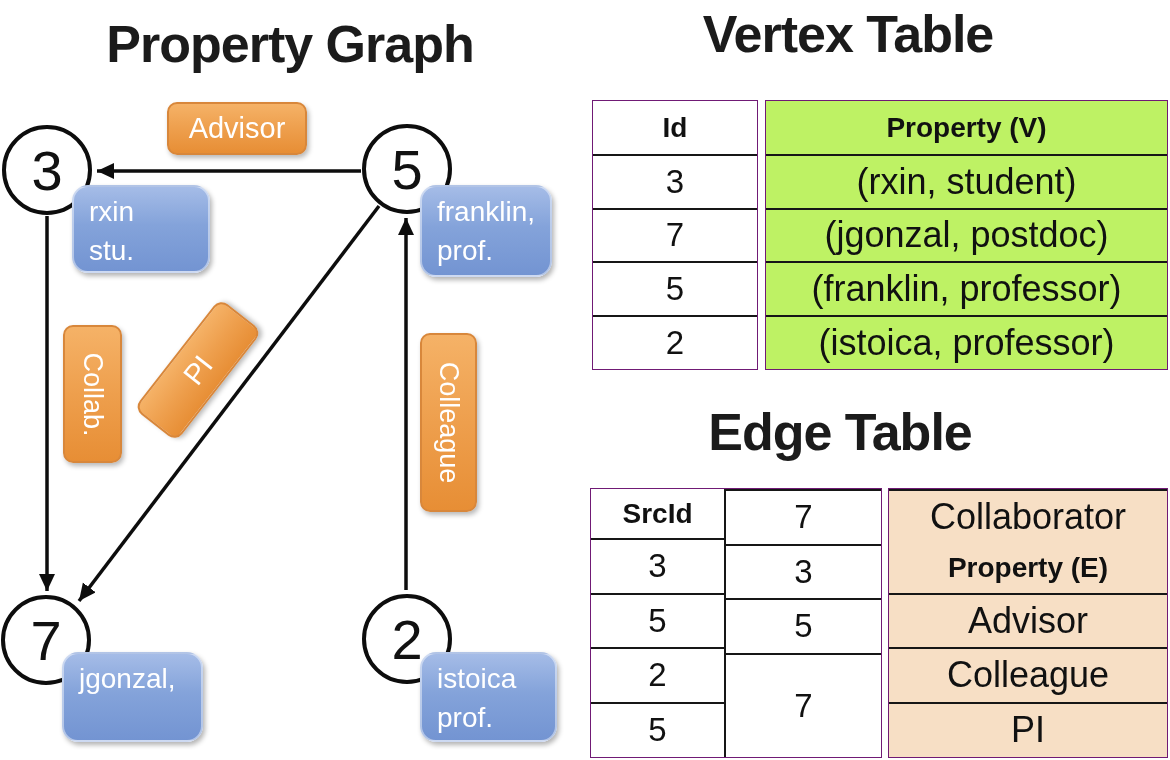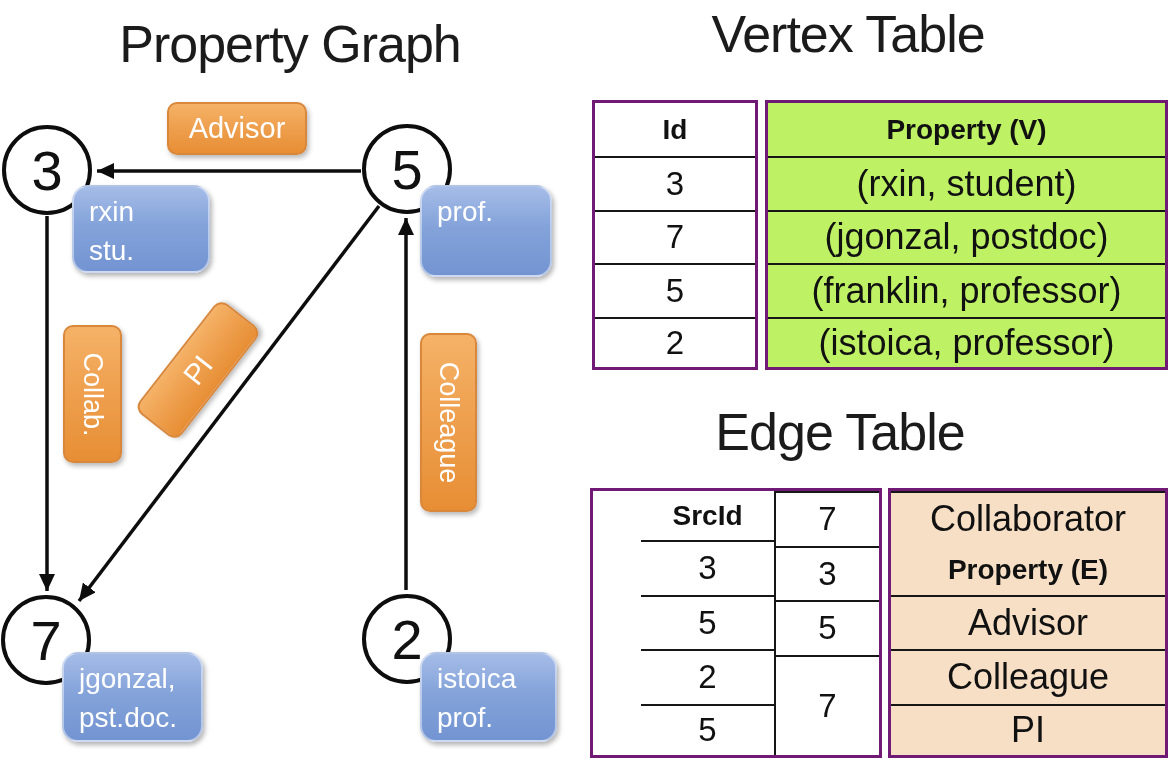--- a/index.html
+++ b/index.html
@@ -2,21 +2,21 @@
 <html><head>
 <meta charset="utf-8">
 <style>
   html,body{margin:0;padding:0;background:#ffffff;}
   #stage{
     position:relative;width:1170px;height:760px;overflow:hidden;
     background:#ffffff;font-family:"Liberation Sans",sans-serif;color:#161616;
   }
   
   .big-title{
-    position:absolute;text-align:center;font-size:52px;font-weight:400;
+    position:absolute;text-align:center;font-size:52px;font-weight:700;
     letter-spacing:-1px;color:#1b1b1b;white-space:nowrap;
   }
   
   .node{
     position:absolute;width:90px;height:90px;border:4px solid #0d0d0d;border-radius:50%;
     background:#ffffff;box-sizing:border-box;display:flex;align-items:center;justify-content:center;
     z-index:2;
   }
   .node span{font-size:56px;font-weight:400;color:#111;}
   
@@ -35,33 +35,33 @@
     background:linear-gradient(180deg,#F5B267 0%,#EE9F4D 50%,#E78E35 100%);
     border:2px solid #D8873B;
     box-shadow:2px 3px 5px rgba(0,0,0,0.28);
     color:#ffffff;display:flex;align-items:center;justify-content:center;
     font-size:29px;white-space:nowrap;
   }
   .elabel.vertical span{transform:rotate(90deg);white-space:nowrap;}
   .elabel.tilted{transform:rotate(-52deg);}
   
   .tbl-col{
-    position:absolute;box-sizing:border-box;border:3px solid #701a75;background:#fff;
+    position:absolute;box-sizing:border-box;border:1px solid #701a75;background:#fff;
     display:flex;flex-direction:column;
   }
   .tbl-cell{
     box-sizing:border-box;flex:0 0 auto;display:flex;align-items:center;justify-content:center;
     border-top:2.5px solid #161616;font-size:36px;color:#111;white-space:nowrap;
   }
   .tbl-cell.first{border-top:none;}
   .tbl-cell.head{font-weight:bold;font-size:28px;}
   .tbl-cell.num{font-size:33px;}
   .bg-blue{background:#bef264;}
   .bg-orange{background:#F7DFC5;}
-  .two-col{flex-direction:row;padding-left:48px;}
+  .two-col{flex-direction:row;}
   .two-col .subcol{display:flex;flex-direction:column;box-sizing:border-box;}
   .two-col .subcol.right{border-left:2.5px solid #161616;}
 </style>
 </head>
 <body>
 
 <div id="stage">
 
   <div class="big-title" style="left:20px;top:14px;width:540px">Property Graph</div>
   <div class="big-title" style="left:560px;top:4px;width:576px">Vertex Table</div>
@@ -90,25 +90,25 @@
   </div>
   <div class="node" style="left:362px;top:594px">
     <span>2</span>
   </div>
 
   <div class="vbox" style="left:72px;top:185px;width:138px;height:88px">
     <div>rxin</div>
     <div>stu.</div>
   </div>
   <div class="vbox" style="left:420px;top:185px;width:132px;height:92px">
+    <div>franklin,</div>
     <div>prof.</div>
   </div>
   <div class="vbox" style="left:62px;top:652px;width:141px;height:90px">
     <div>jgonzal,</div>
-    <div>pst.doc.</div>
   </div>
   <div class="vbox" style="left:420px;top:652px;width:137px;height:90px">
     <div>istoica</div>
     <div>prof.</div>
   </div>
 
   <div class="elabel" style="left:167px;top:102px;width:140px;height:53px">
     <span>Advisor</span>
   </div>
   <div class="elabel vertical" style="left:63px;top:325px;width:59px;height:138px;font-size:27px">

